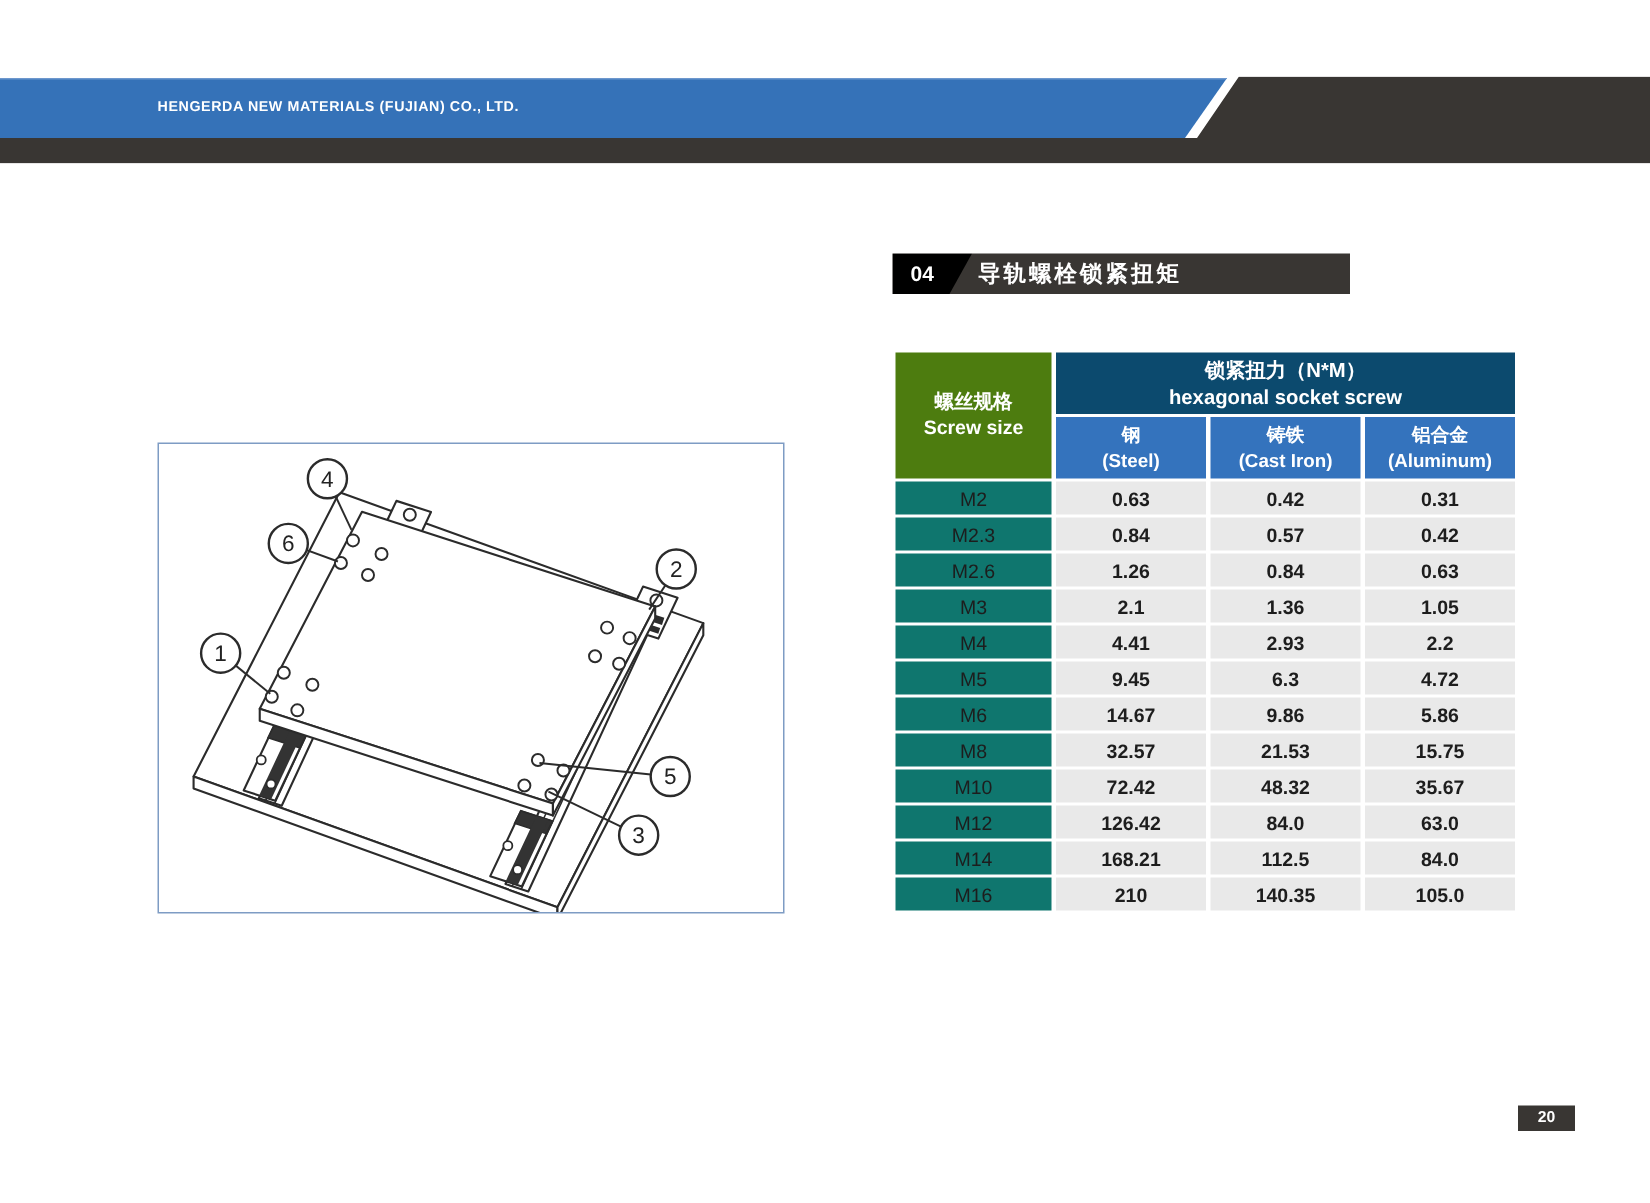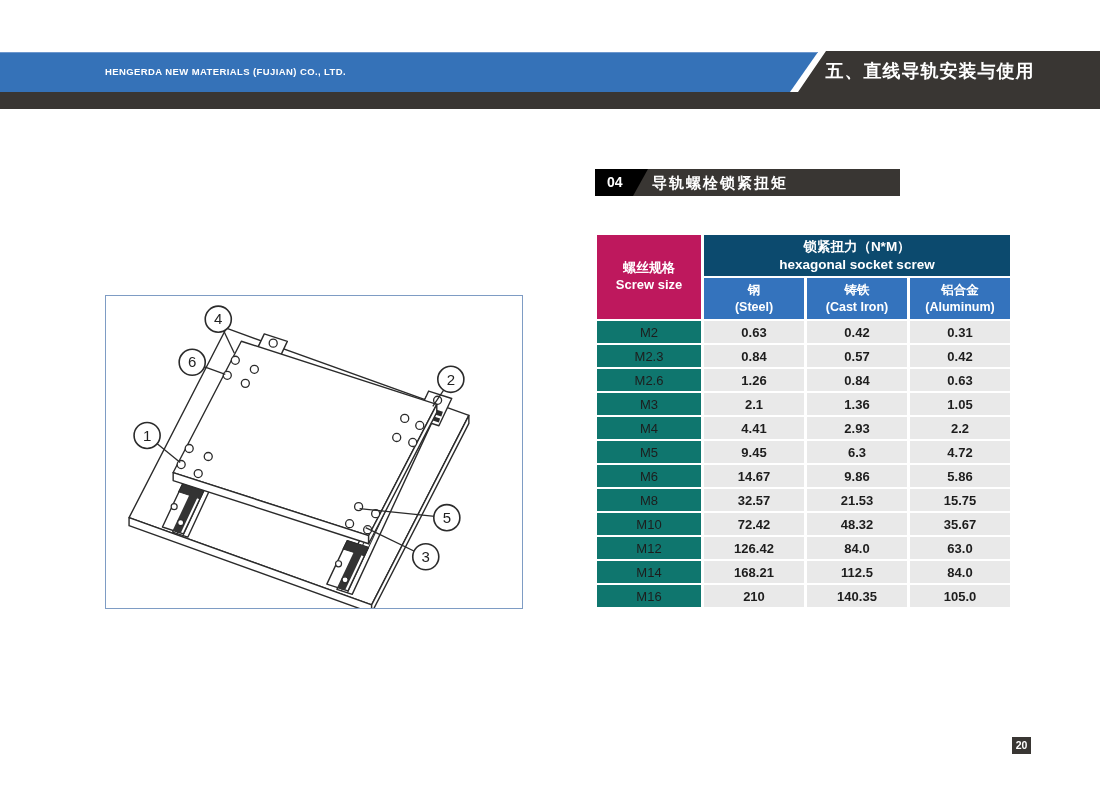--- a/index.html
+++ b/index.html
@@ -53,41 +53,40 @@
     position:absolute;left:105px;top:295px;width:418px;height:314px;
     border:1.5px solid #7e9cc4;box-sizing:border-box;background:#fff;
   }
   .diagram svg{display:block;width:100%;height:100%;}
 
   
   .tablewrap{position:absolute;left:594px;top:233px;}
   table{border-collapse:separate;border-spacing:3px 2px;}
   th,td{text-align:center;vertical-align:middle;padding:0;}
   th div{line-height:1.3;}
-  .th-size{width:104px;background:#be185d;color:#fff;font-size:13px;font-weight:bold;}
+  .th-size{width:104px;background:#4d7c0f;color:#fff;font-size:13px;font-weight:bold;}
   .th-group{width:306px;background:#0c4a6e;color:#fff;font-size:13.5px;font-weight:bold;height:41px;}
   .th-mat{width:100px;background:#3473bd;color:#fff;font-size:12.5px;font-weight:bold;height:41px;}
   .td-size{background:#0f766e;height:22px;font-size:13px;font-weight:normal;color:#1d1d1d;text-align:center;}
   .td-val{background:#e9e9e9;height:22px;font-size:13px;font-weight:bold;color:#1d1d1d;}
 
   
   .pagenum{
-    position:absolute;left:1012px;top:737px;width:19px;height:17px;background:#393633;
+    position:absolute;left:1012px;top:737px;width:38px;height:17px;background:#393633;
     color:#fff;font-size:10.5px;font-weight:bold;text-align:center;line-height:17px;
   }
 </style>
 </head>
 <body>
 
 <div class="page">
 
   <div class="hdr-dark"></div>
   <div class="hdr-blue"></div>
   <div class="hdr-company">HENGERDA NEW MATERIALS (FUJIAN) CO., LTD.</div>
-  <div class="hdr-title">五、直线导轨安装与使用</div>
 
 
   <div class="sec-bar">
     <div class="sec-badge">04</div>
     <div class="sec-title">导轨螺栓锁紧扭矩</div>
   </div>
 
   <div class="diagram">
     <svg viewBox="0 0 415 311">
       <defs>

